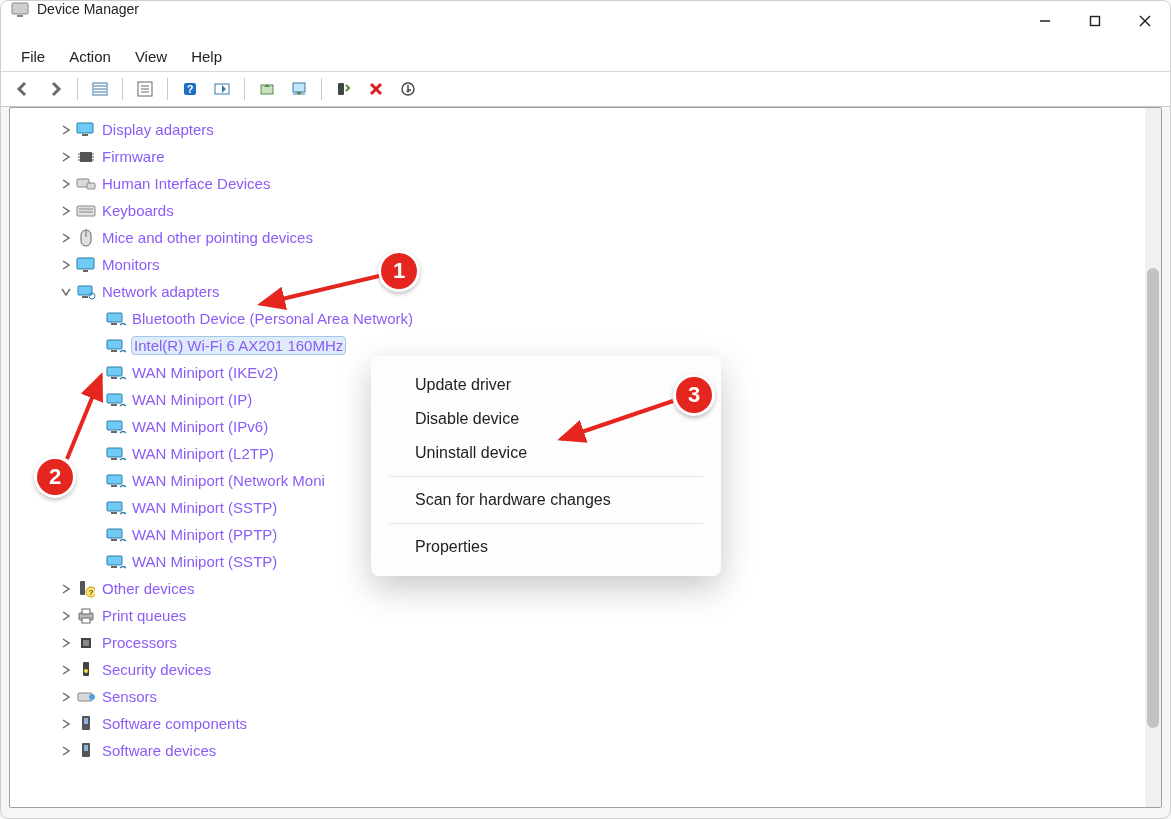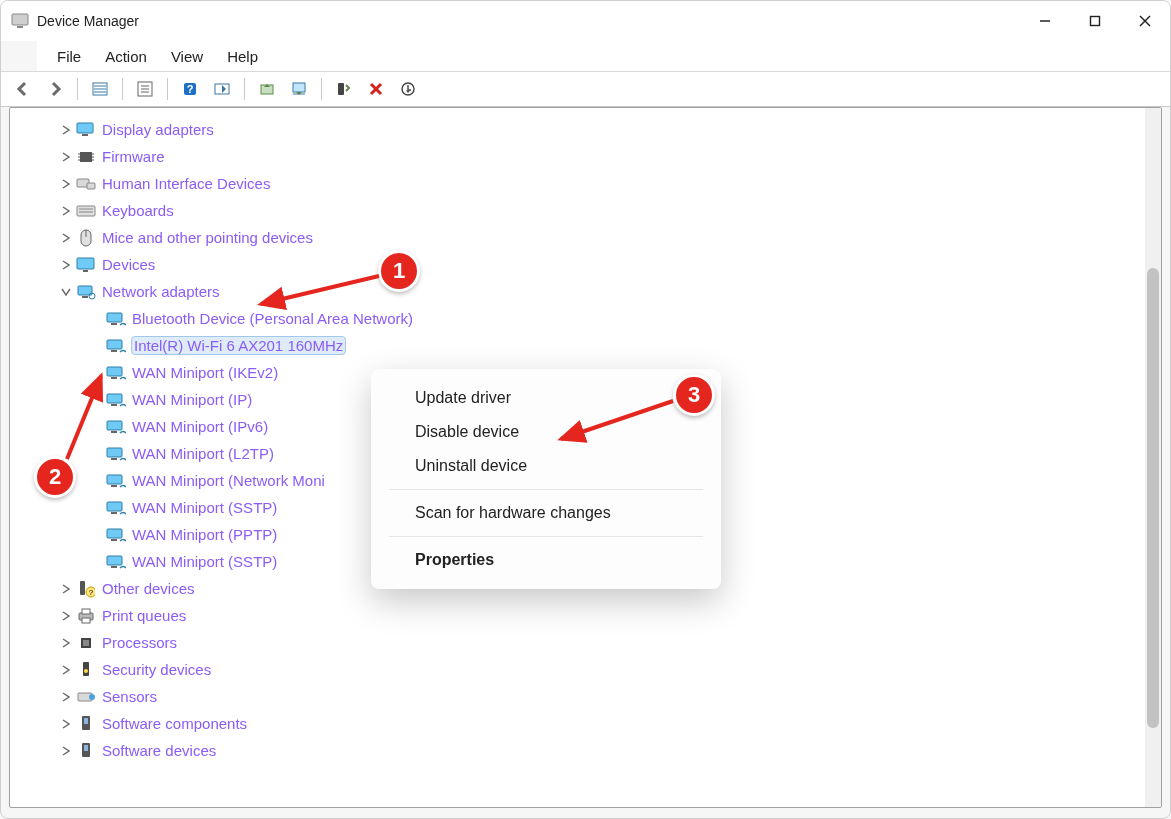--- a/index.html
+++ b/index.html
@@ -10,36 +10,34 @@
     height:819px;
     background:#f6f6f6;
     border:1px solid #cfcfcf;
     border-radius:8px;
     overflow:hidden;
     box-shadow:0 4px 20px rgba(0,0,0,0.1);
   }
   .titlebar {
     height:40px;
     display:flex;
-    align-items:center;
     background:#ffffff;
     padding-left:10px;
   }
   .titlebar .app-icon { width:18px; height:18px; margin-right:8px; }
   .titlebar .title { font-size:14px; color:#222; flex:1; }
   .win-controls { display:flex; height:100%; }
   .win-btn { width:50px; height:100%; display:flex; align-items:center; justify-content:center; color:#555; }
   .menubar {
     height:30px;
     display:flex;
     align-items:stretch;
     padding:0 8px;
     background:#ffffff;
     font-size:15px;
-    margin-left:36px;
   }
   .menubar .menu-item { padding:4px 12px; color:#222; display:flex; align-items:center;}
   .toolbar {
     height:36px;
     display:flex;
     align-items:center;
     gap:4px;
     padding:0 8px;
     background:#fff;
     border-top:1px solid #d9d9d9;
@@ -91,34 +89,34 @@
   .scrollbar {
     position:absolute; right:0; top:0; bottom:0; width:16px;
     background:#f0f0f0;
   }
   .scroll-thumb {
     position:absolute; left:2px; right:2px; top:160px; height:460px;
     background:#c2c2c2; border-radius:6px;
   }
   .ctxmenu {
     position:absolute;
-    left:370px; top:368px;
+    left:370px; top:355px;
     width:350px;
     background:#fdfdfd;
     border-radius:8px;
     box-shadow:0 12px 34px rgba(0,0,0,0.22);
     padding:12px 0;
     font-size:16px;
     color:#222;
   }
   .ctxitem {
     padding:8px 44px;
   }
   .ctxsep { height:1px; background:#e6e6e6; margin:6px 18px;}
-  .ctxitem.bold { font-weight:700; }
+  .ctxitem.bold { font-weight:400; }
   .badge {
     position:absolute;
     width:42px; height:42px; border-radius:50%;
     background:#e5261f; color:#fff; font-weight:700; font-size:22px;
     display:flex; align-items:center; justify-content:center;
     border:3px solid #fff;
     box-shadow:0 2px 4px rgba(0,0,0,0.25);
   }
   .arrow-line {
     position:absolute; pointer-events:none;
@@ -325,21 +323,21 @@
             <svg width="10" height="10">
               <path d="M2 1 L8 5 L2 9" fill="none" stroke="#6b6b6b" stroke-width="1.5"></path>
             </svg>
           </span>
           <span class="ic">
             <svg width="20" height="16">
               <rect x="1" y="1" width="17" height="11" rx="1" fill="#6fcaf5" stroke="#2e7fa8"></rect>
               <rect x="7" y="13" width="5" height="2" fill="#666"></rect>
             </svg>
           </span>
-          <span class="label">Devices</span>
+          <span class="label">Monitors</span>
         </div>
         <div class="row indent1">
           <span class="arrow" style="margin-left:-20px;">
             <svg width="10" height="10">
               <path d="M1 2 L5 8 L9 2" fill="none" stroke="#6b6b6b" stroke-width="1.5"></path>
             </svg>
           </span>
           <span class="ic">
             <svg width="20" height="16">
               <rect x="2" y="2" width="14" height="9" rx="1" fill="#6fcaf5" stroke="#2e7fa8"></rect>

